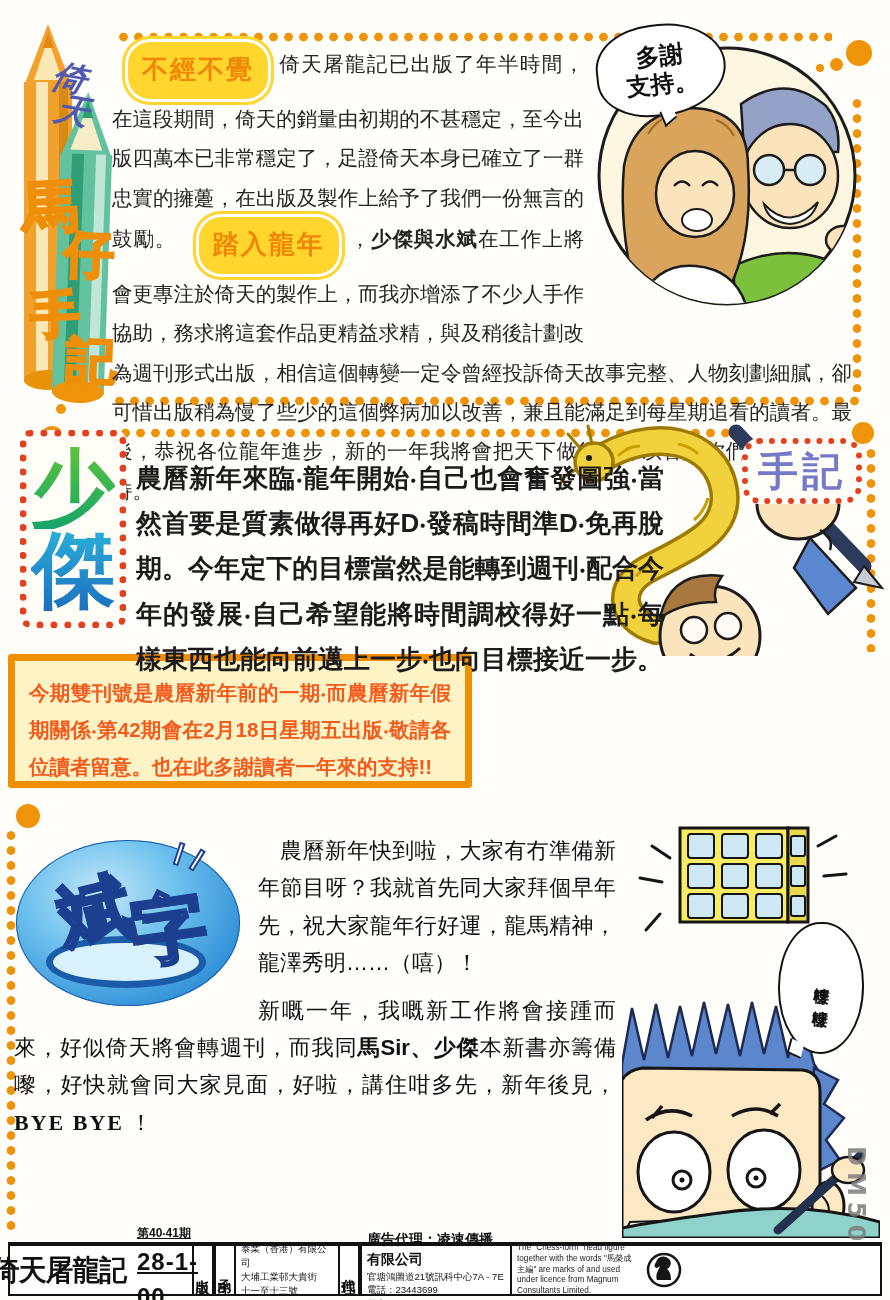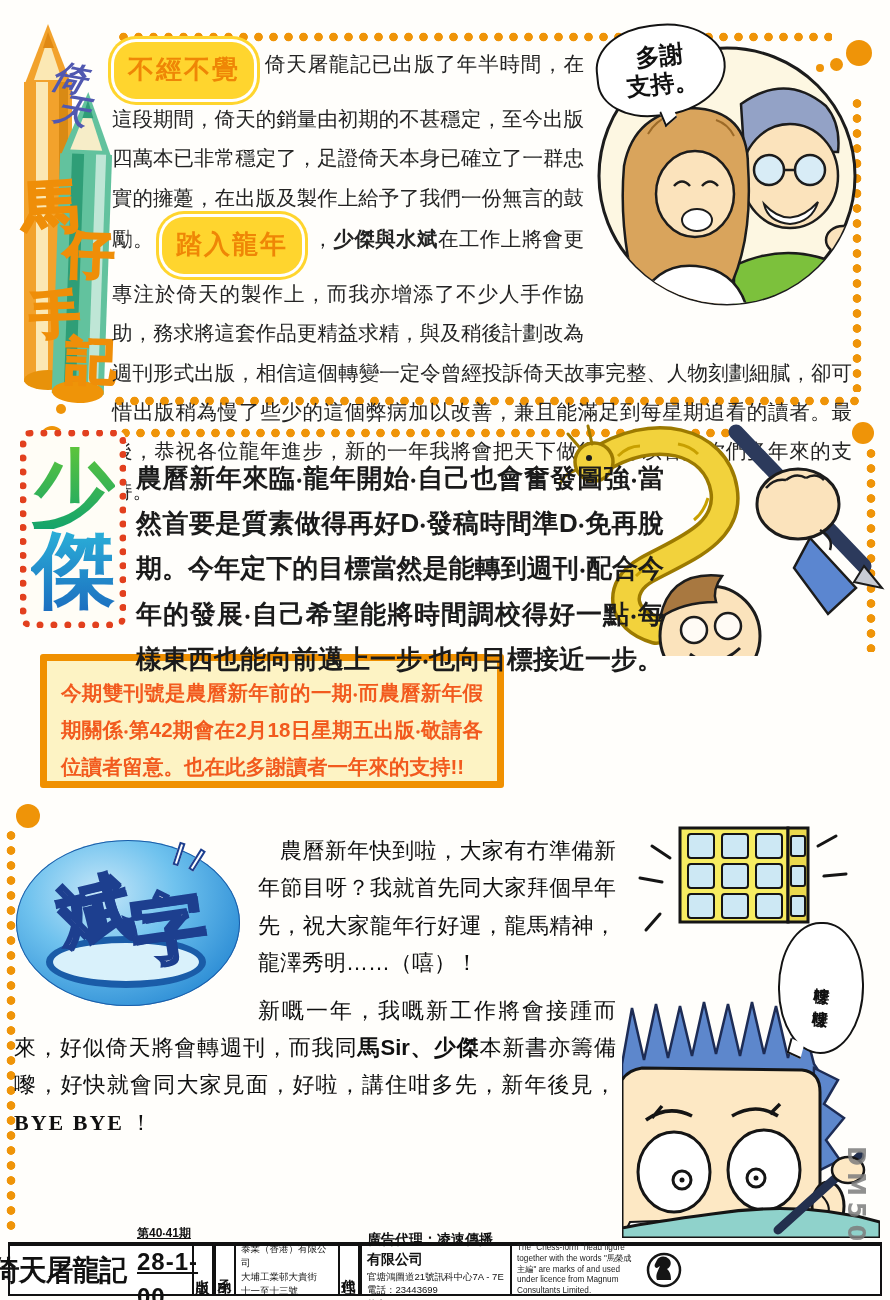--- a/index.html
+++ b/index.html
@@ -16,21 +16,21 @@
   #left-banner{position:absolute;left:12px;top:22px;width:100px;height:405px;}
   #script-title{position:absolute;left:36px;top:40px;font-size:34px;font-weight:700;font-style:italic;
                 color:#5058b0;line-height:.95;transform:rotate(10deg) skewX(-6deg);}
   #script-title span{display:block;}
   #script-title span:nth-child(2){margin-left:12px;}
   .banner-char{position:absolute;font-weight:800;color:#ffd41e;-webkit-text-stroke:2.5px #ef8e08;
                text-shadow:0 0 1px #ef8e08;}
   
   .badge{display:inline-block;background:#ffd52e;color:#ef8606;font-weight:800;font-size:26px;
          padding:3px 14px 4px;border-radius:22px;box-shadow:0 0 0 3px #fff,0 0 0 6px #ffd52e;
-         margin:0 10px 0 2px;vertical-align:-7px;letter-spacing:2px;white-space:nowrap;}
+         margin:0 10px 0 16px;vertical-align:-7px;letter-spacing:2px;white-space:nowrap;}
   
   #top-section{position:absolute;left:112px;top:42px;width:740px;height:356px;}
   #top-text{font-size:20.5px;line-height:1.92;color:#242424;text-align:justify;}
   #illoA-wrap{float:right;position:relative;width:262px;height:302px;margin:-18px -6px 4px 12px;}
   .speech-bubble{position:absolute;background:#fff;border:2.5px solid #131313;z-index:3;}
   #bubbleA{left:0;top:0;width:130px;height:92px;border-radius:48% 52% 55% 45%;
            transform:rotate(-6deg);display:flex;flex-direction:column;align-items:center;justify-content:center;
            font-weight:700;font-size:24px;line-height:1.15;color:#111;}
   .tail{position:absolute;width:15px;height:15px;background:#fff;border-left:2.5px solid #131313;
         border-bottom:2.5px solid #131313;}
@@ -46,21 +46,21 @@
   @supports (-webkit-background-clip:text){ .grad-char{-webkit-text-fill-color:transparent;} }
   #shouji-badge{position:absolute;right:16px;top:20px;width:120px;height:66px;border:6px dotted #e2401e;
                 border-radius:18px;background:#fffef8;display:flex;align-items:center;justify-content:center;
                 font-size:40px;font-weight:800;letter-spacing:4px;color:#7479c8;z-index:3;}
   #mid-text{position:absolute;left:126px;top:38px;width:528px;font-size:26px;font-weight:600;
             line-height:1.74;color:#1b1b1b;z-index:2;text-align:justify;}
   #illoB{position:absolute;left:548px;top:0;z-index:1;}
   
   #notice-box{position:absolute;left:8px;top:654px;width:464px;height:134px;border:7px solid #f09000;
               background:#fdf3c4;border-radius:3px;padding:14px 14px;color:#f25a1e;font-weight:700;
-              font-size:20.5px;line-height:1.8;text-align:justify;margin-left:32px;}
+              font-size:20.5px;line-height:1.8;text-align:justify;}
   
   #bottom-section{position:absolute;left:14px;top:800px;width:864px;height:444px;padding-top:32px;}
   #bottom-text p{margin:0 0 10px;font-size:22px;line-height:1.7;color:#101010;text-align:justify;}
   #bottom-text p.indent{text-indent:1em;}
   #illoC-wrap{float:right;position:relative;width:258px;height:420px;margin:-14px -2px 0 6px;}
   #bubbleC{left:156px;top:104px;width:86px;height:132px;border-radius:50% 48% 52% 50%;
            display:flex;align-items:center;justify-content:center;}
   #bubbleC .vtext{writing-mode:vertical-rl;text-orientation:upright;font-size:16px;font-weight:700;
            letter-spacing:2px;color:#111;transform:rotate(4deg);}
   #bubbleC .tail{left:8px;bottom:-4px;transform:rotate(25deg) skew(10deg);}
@@ -187,20 +187,21 @@
       <span class="badge">不經不覺</span><span>倚天屠龍記已出版了年半時間，在這段期間，倚天的銷量由初期的不甚穩定，至今出版四萬本已非常穩定了，足證倚天本身已確立了一群忠實的擁躉，在出版及製作上給予了我們一份無言的鼓勵。</span>
       <span class="badge">踏入龍年</span><span>，</span><b class="inkbold">少傑與水斌</b><span>在工作上將會更專注於倚天的製作上，而我亦增添了不少人手作協助，務求將這套作品更精益求精，與及稍後計劃改為週刊形式出版，相信這個轉變一定令曾經投訴倚天故事完整、人物刻劃細膩，卻可惜出版稍為慢了些少的這個弊病加以改善，兼且能滿足到每星期追看的讀者。最後，恭祝各位龍年進步，新的一年我將會把天下做得更好以答謝你們多年來的支持。</span>
     </div>
   </div>
 
   <div id="mid-section">
     <div id="shaojie-box">
       <span id="char-shao" class="grad-char">少</span>
       <span id="char-kit" class="grad-char">傑</span>
     </div>
+    <div id="shouji-badge">手記</div>
     <svg id="illoB" width="330" height="238" viewBox="0 0 330 238">
       <g>
         <path d="M38,44 C95,6 158,22 166,72 C173,116 124,132 88,152 C58,169 62,202 98,212" fill="none" stroke="#9c7a00" stroke-width="30" stroke-linecap="round"></path>
         <path d="M38,44 C95,6 158,22 166,72 C173,116 124,132 88,152 C58,169 62,202 98,212" fill="none" stroke="#f2d23c" stroke-width="23" stroke-linecap="round"></path>
         <path d="M60,38 Q70,28 82,28 M120,26 Q132,28 140,36 M150,80 Q146,94 136,102 M96,142 Q86,150 78,158" fill="none" stroke="#c8a000" stroke-width="3"></path>
         <circle cx="36" cy="44" r="19" fill="#f2d23c" stroke="#9c7a00" stroke-width="3.5"></circle>
         <circle cx="31" cy="40" r="3" fill="#1c1c1c"></circle>
         <path d="M22,30 L10,16 M34,26 L30,8 M18,52 Q6,56 2,66" fill="none" stroke="#9c7a00" stroke-width="3" stroke-linecap="round"></path>
       </g>
       <g>

